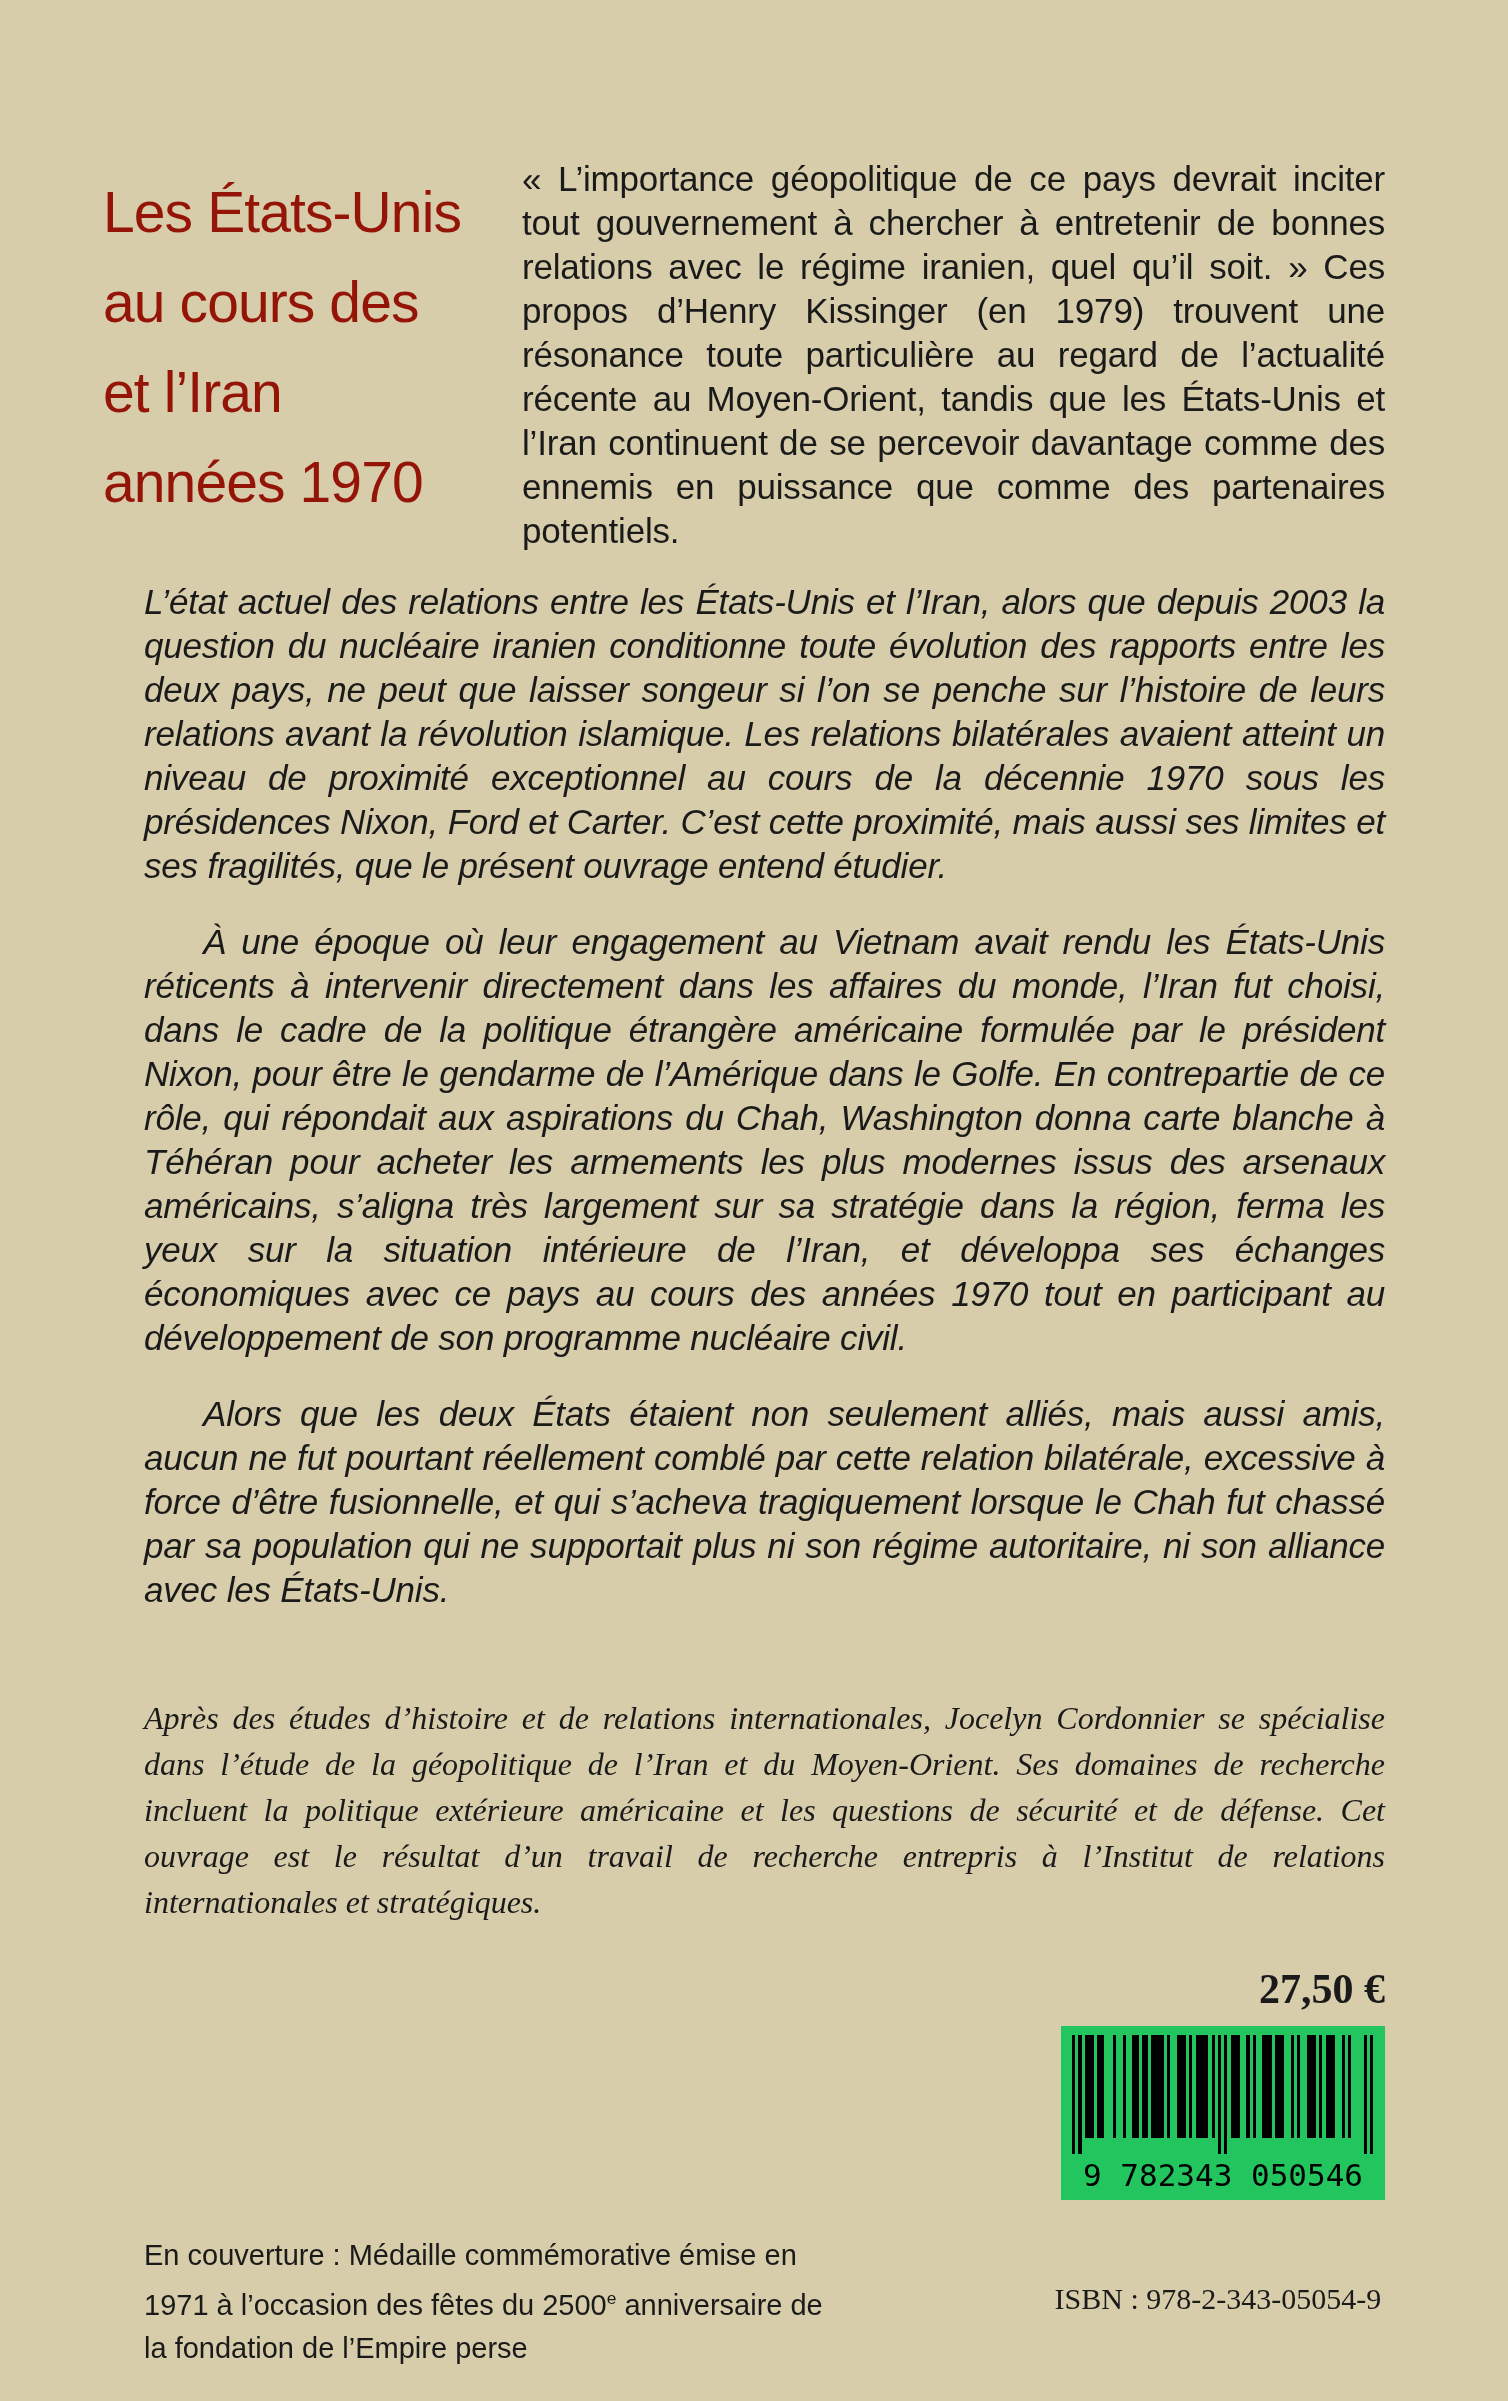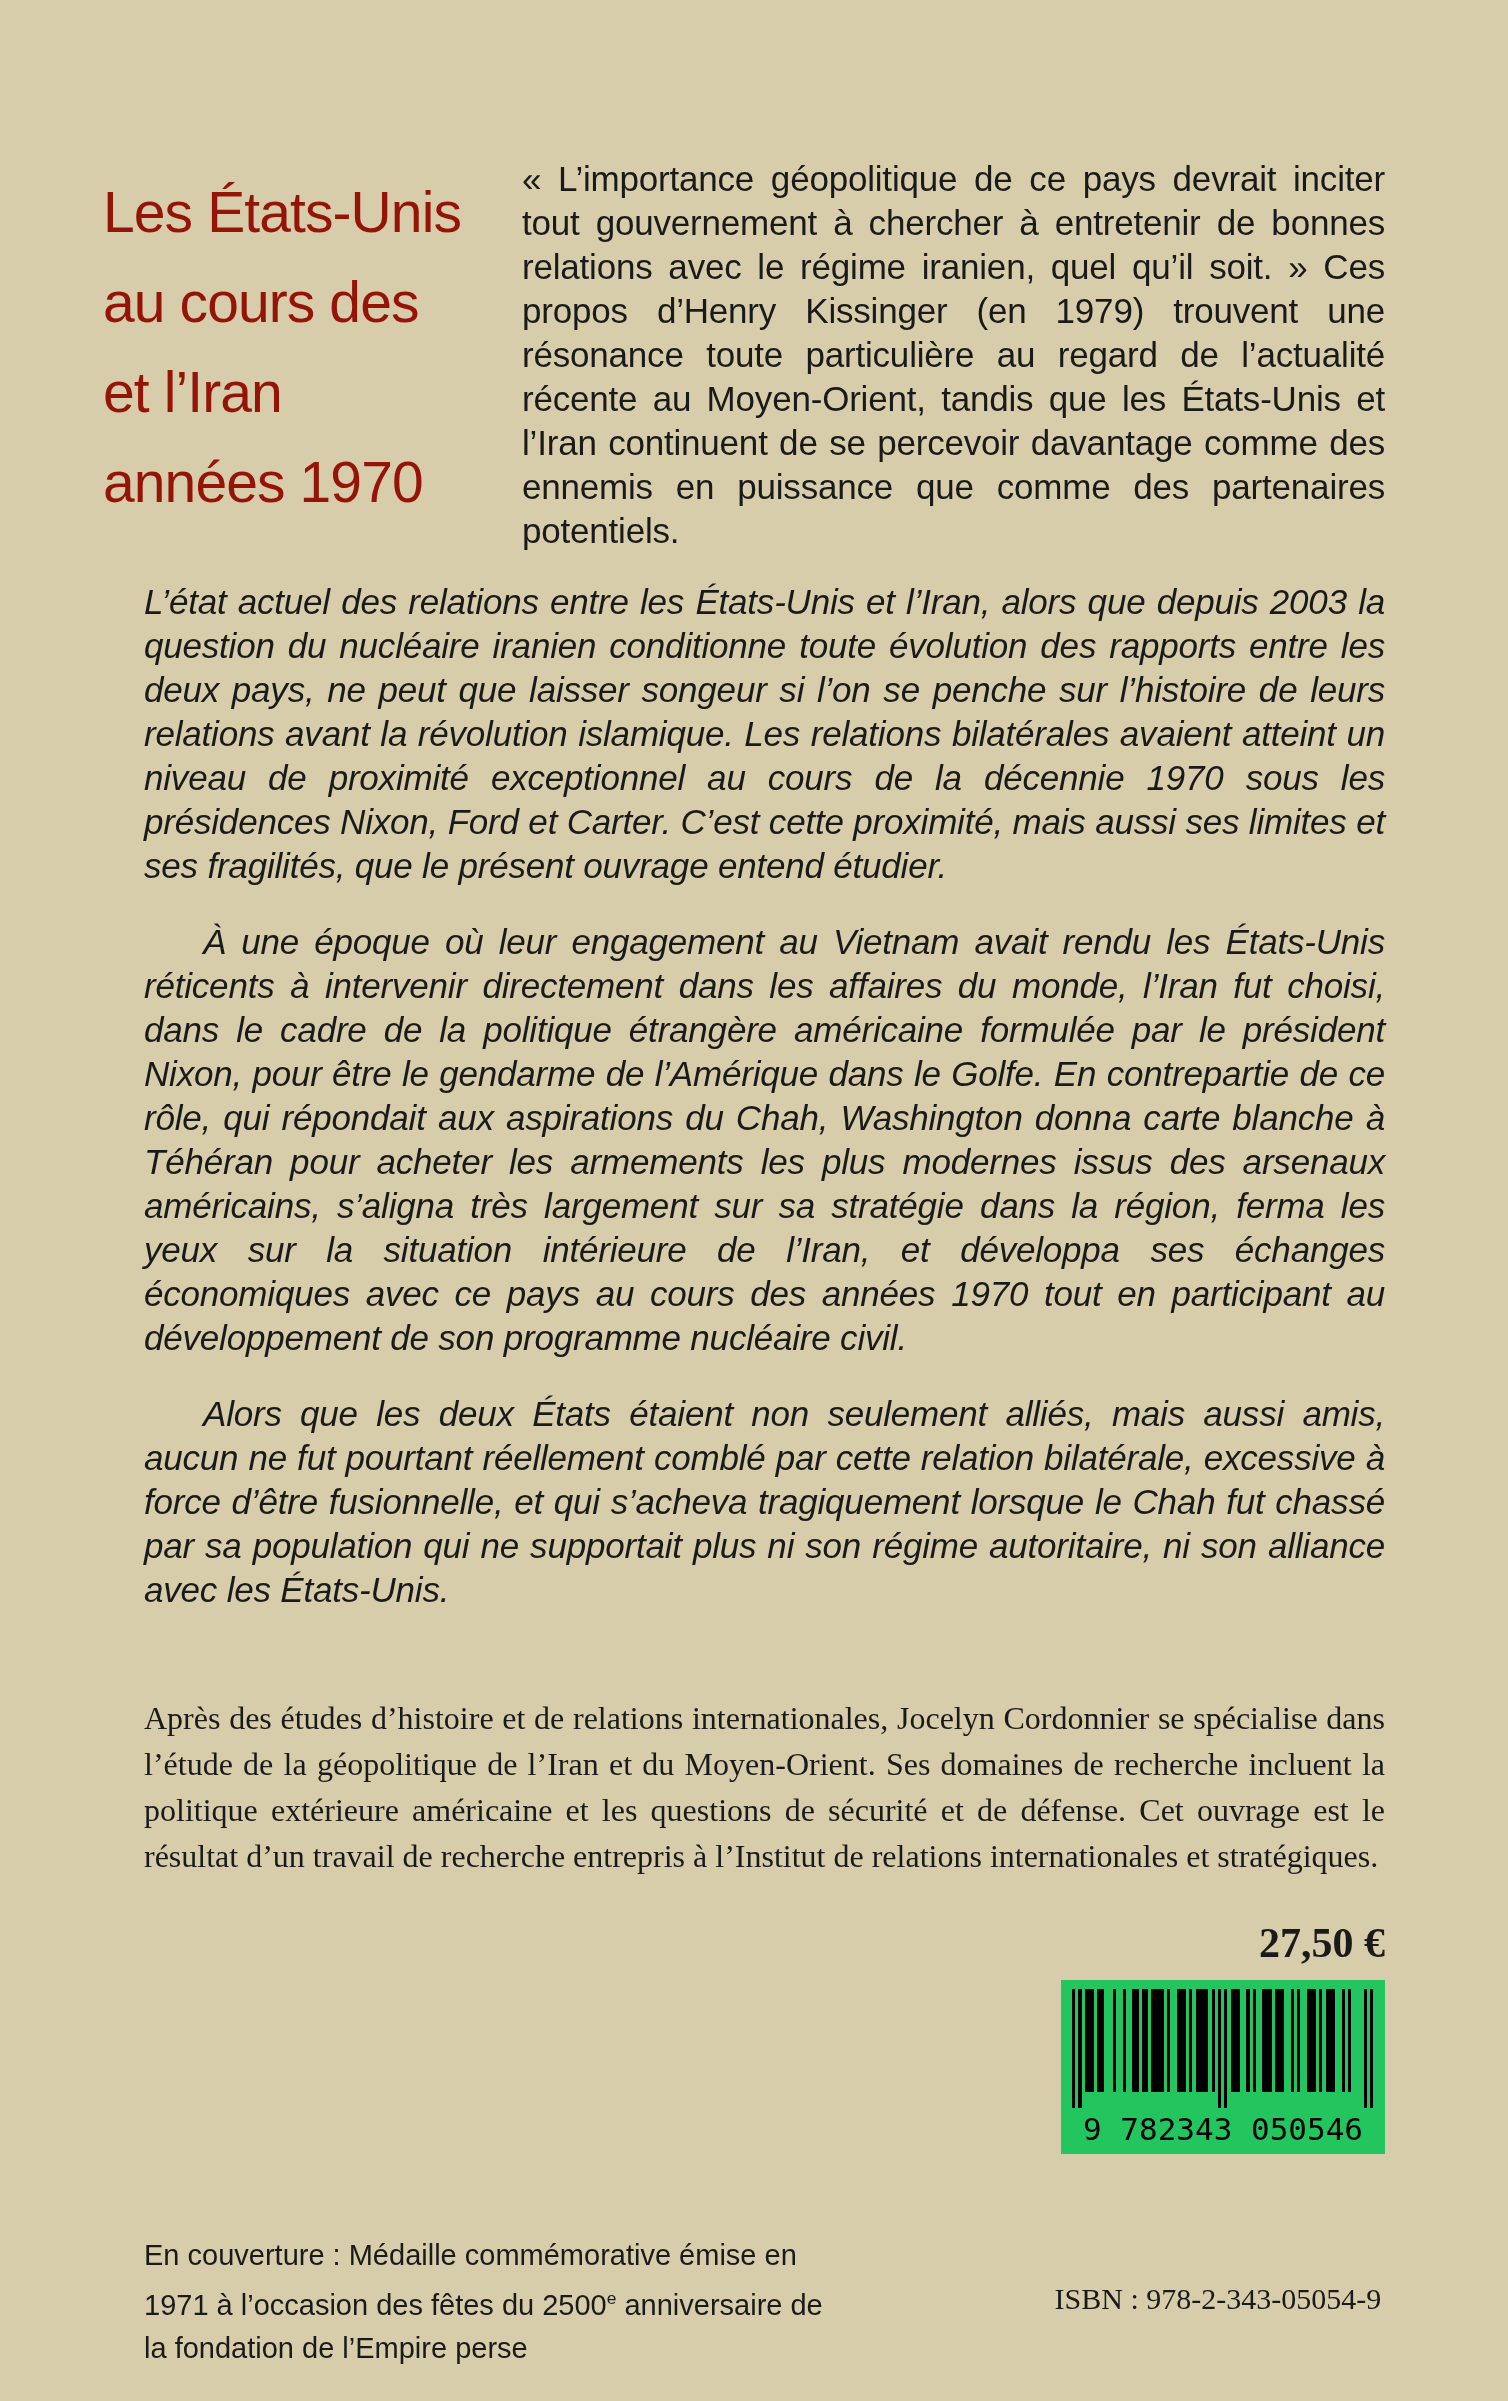--- a/index.html
+++ b/index.html
@@ -40,20 +40,21 @@
     font-size: 35px;
     line-height: 44px;
     letter-spacing: -0.2px;
     text-align: justify;
     font-style: italic;
   }
   .indent { text-indent: 59px; }
   .bio {
     margin: 83px 0 0 0;
     font-family: "Liberation Serif", serif;
+    font-style: italic;
     font-size: 32px;
     line-height: 46px;
     text-align: justify;
   }
   .price-row { margin-top: 40px; text-align: right; }
   .price {
     font-family: "Liberation Serif", serif;
     font-weight: 700;
     font-size: 42px;
   }

